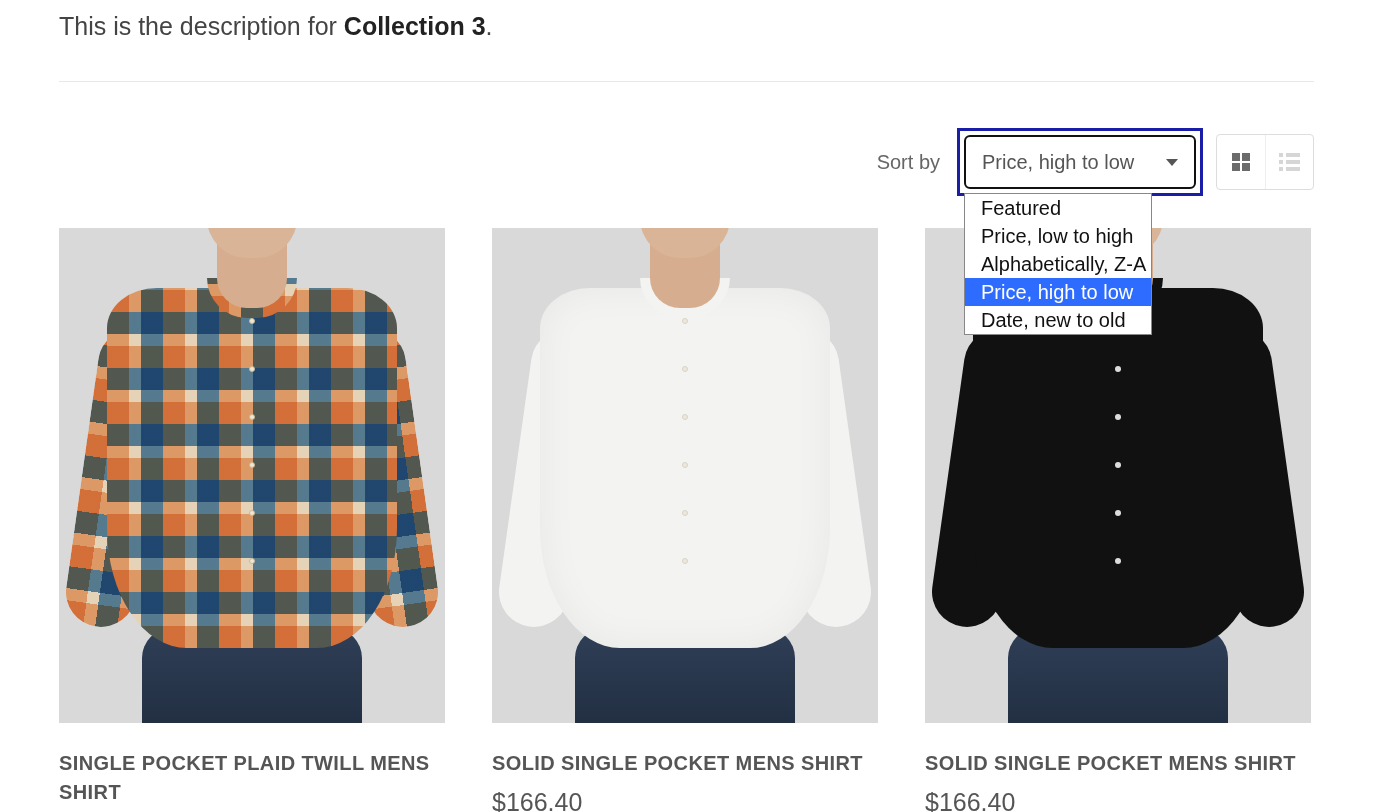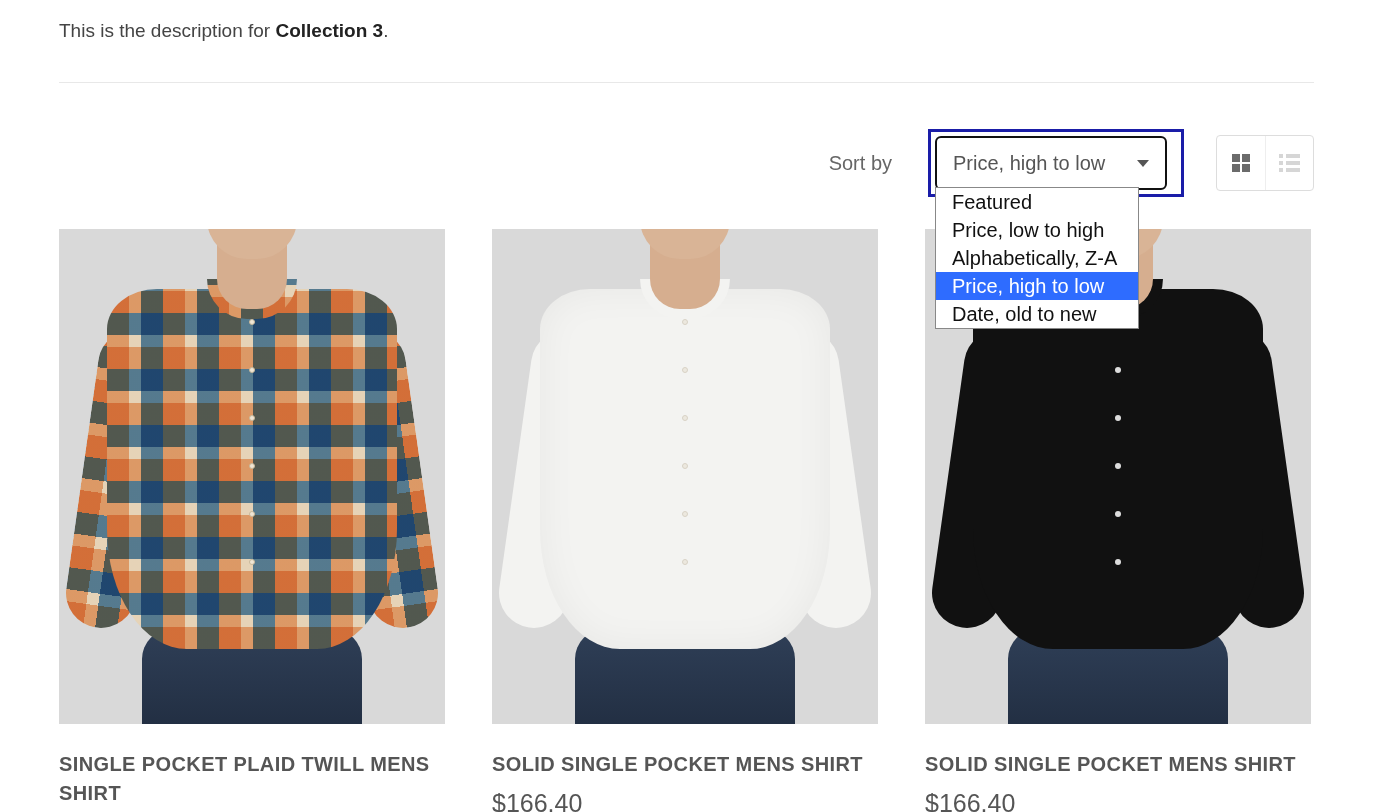--- a/index.html
+++ b/index.html
@@ -8,48 +8,48 @@
     background: #fff;
     color: #333;
     width: 1373px;
     height: 812px;
     overflow: hidden;
   }
   .container {
     padding: 0 59px;
   }
   .description {
-    font-size: 19px;
+    font-size: 25px;
     color: #444;
-    margin-top: 20px;
+    margin-top: 12px;
     margin-bottom: 40px;
   }
   .description .bold { font-weight: 700; color:#222; }
   .divider {
     border: none;
     border-top: 1px solid #e8e8e8;
     margin-bottom: 46px;
   }
   .toolbar {
     display: flex;
     justify-content: flex-end;
     align-items: center;
-    gap: 32px;
+    gap: 13px;
     margin-bottom: 32px;
     position: relative;
   }
   .sortby-label {
     font-size: 20px;
     color: #666;
     margin-right: 4px;
   }
   .sort-wrapper {
     position: relative;
     border: 3px solid #1a1da8;
-    padding: 4px 14px 4px 4px;
+    padding: 4px 4px 4px 4px;
   }
   .sort-select {
     width: 232px;
     height: 54px;
     border: 2px solid #111;
     border-radius: 6px;
     background: #fff;
     display: flex;
     align-items: center;
     justify-content: space-between;
@@ -59,23 +59,23 @@
     cursor: pointer;
   }
   .caret {
     width: 0; height: 0;
     border-left: 6px solid transparent;
     border-right: 6px solid transparent;
     border-top: 7px solid #555;
   }
   .options {
     position: absolute;
-    top: 55px;
+    top: 62px;
     left: 4px;
-    width: 204px;
+    width: 188px;
     background: #fff;
     border: 1px solid #888;
     z-index: 10;
   }
   .option {
     padding: 1px 16px;
     font-size: 20px;
     color: #111;
     cursor: pointer;
     line-height: 26px;
@@ -216,21 +216,21 @@
     <div class="sort-wrapper">
       <div class="sort-select">
         <span>Price, high to low</span>
         <span class="caret"></span>
       </div>
       <div class="options" id="options">
           <div class="option">Featured</div>
           <div class="option">Price, low to high</div>
           <div class="option">Alphabetically, Z-A</div>
           <div class="option selected">Price, high to low</div>
-          <div class="option">Date, old to new</div>
+          <div class="option">Date, new to old</div>
         </div>
     </div>
 
     <div class="view-toggle">
       <div class="view-btn">
         <div class="grid-glyph">
           <span></span>
             <span></span>
             <span></span>
             <span></span>

